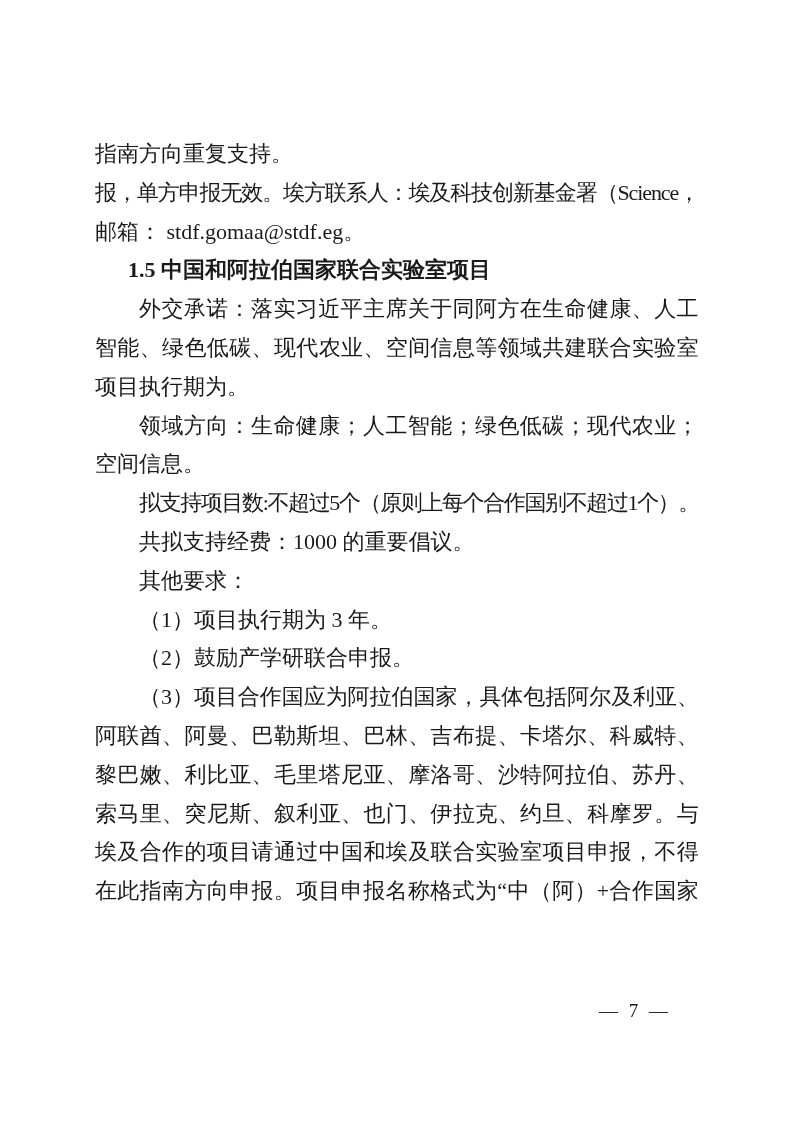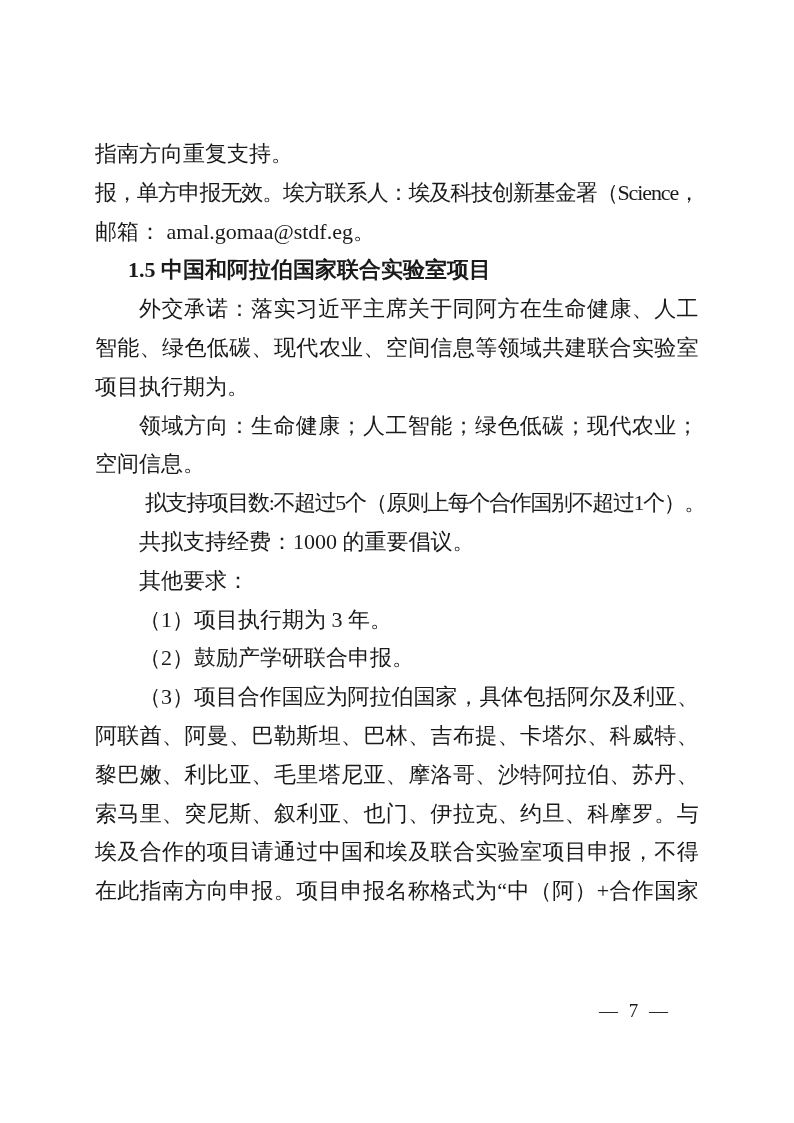--- a/index.html
+++ b/index.html
@@ -38,28 +38,28 @@
     white-space: nowrap;
   }
 </style>
 </head>
 <body>
 
 <div class="page">
   <div class="doc-body">
       <div class="line"><span>指南方向重复支持。</span></div>
       <div class="line"><span style="letter-spacing: -1.10322px;">报，单方申报无效。埃方联系人：埃及科技创新基金署（Science，</span></div>
-      <div class="line"><span>邮箱： amal.gomaa@stdf.eg。</span></div>
+      <div class="line"><span>邮箱： stdf.gomaa@stdf.eg。</span></div>
       <div class="line heading"><span>1.5 中国和阿拉伯国家联合实验室项目</span></div>
       <div class="line indent"><span style="letter-spacing: 0.4px;">外交承诺：落实习近平主席关于同阿方在生命健康、人工</span></div>
       <div class="line"><span style="letter-spacing: 0.37037px;">智能、绿色低碳、现代农业、空间信息等领域共建联合实验室</span></div>
       <div class="line"><span>项目执行期为。</span></div>
       <div class="line indent"><span style="letter-spacing: 0.4px;">领域方向：生命健康；人工智能；绿色低碳；现代农业；</span></div>
       <div class="line"><span>空间信息。</span></div>
-      <div class="line indent"><span style="letter-spacing: -1.38362px; margin-left: 6px;">拟支持项目数:不超过5个（原则上每个合作国别不超过1个）。</span></div>
+      <div class="line indent"><span style="letter-spacing: -1.38362px;">拟支持项目数:不超过5个（原则上每个合作国别不超过1个）。</span></div>
       <div class="line indent"><span>共拟支持经费：1000 的重要倡议。</span></div>
       <div class="line indent"><span>其他要求：</span></div>
       <div class="line indent"><span>（1）项目执行期为 3 年。</span></div>
       <div class="line indent"><span>（2）鼓励产学研联合申报。</span></div>
       <div class="line indent"><span style="letter-spacing: -0.0384615px;">（3）项目合作国应为阿拉伯国家，具体包括阿尔及利亚、</span></div>
       <div class="line"><span style="letter-spacing: 0.37037px;">阿联酋、阿曼、巴勒斯坦、巴林、吉布提、卡塔尔、科威特、</span></div>
       <div class="line"><span style="letter-spacing: 0.37037px;">黎巴嫩、利比亚、毛里塔尼亚、摩洛哥、沙特阿拉伯、苏丹、</span></div>
       <div class="line"><span style="letter-spacing: 0.37037px;">索马里、突尼斯、叙利亚、也门、伊拉克、约旦、科摩罗。与</span></div>
       <div class="line"><span style="letter-spacing: 0.37037px;">埃及合作的项目请通过中国和埃及联合实验室项目申报，不得</span></div>
       <div class="line"><span style="letter-spacing: 0.351004px;">在此指南方向申报。项目申报名称格式为“中（阿）+合作国家</span></div>

